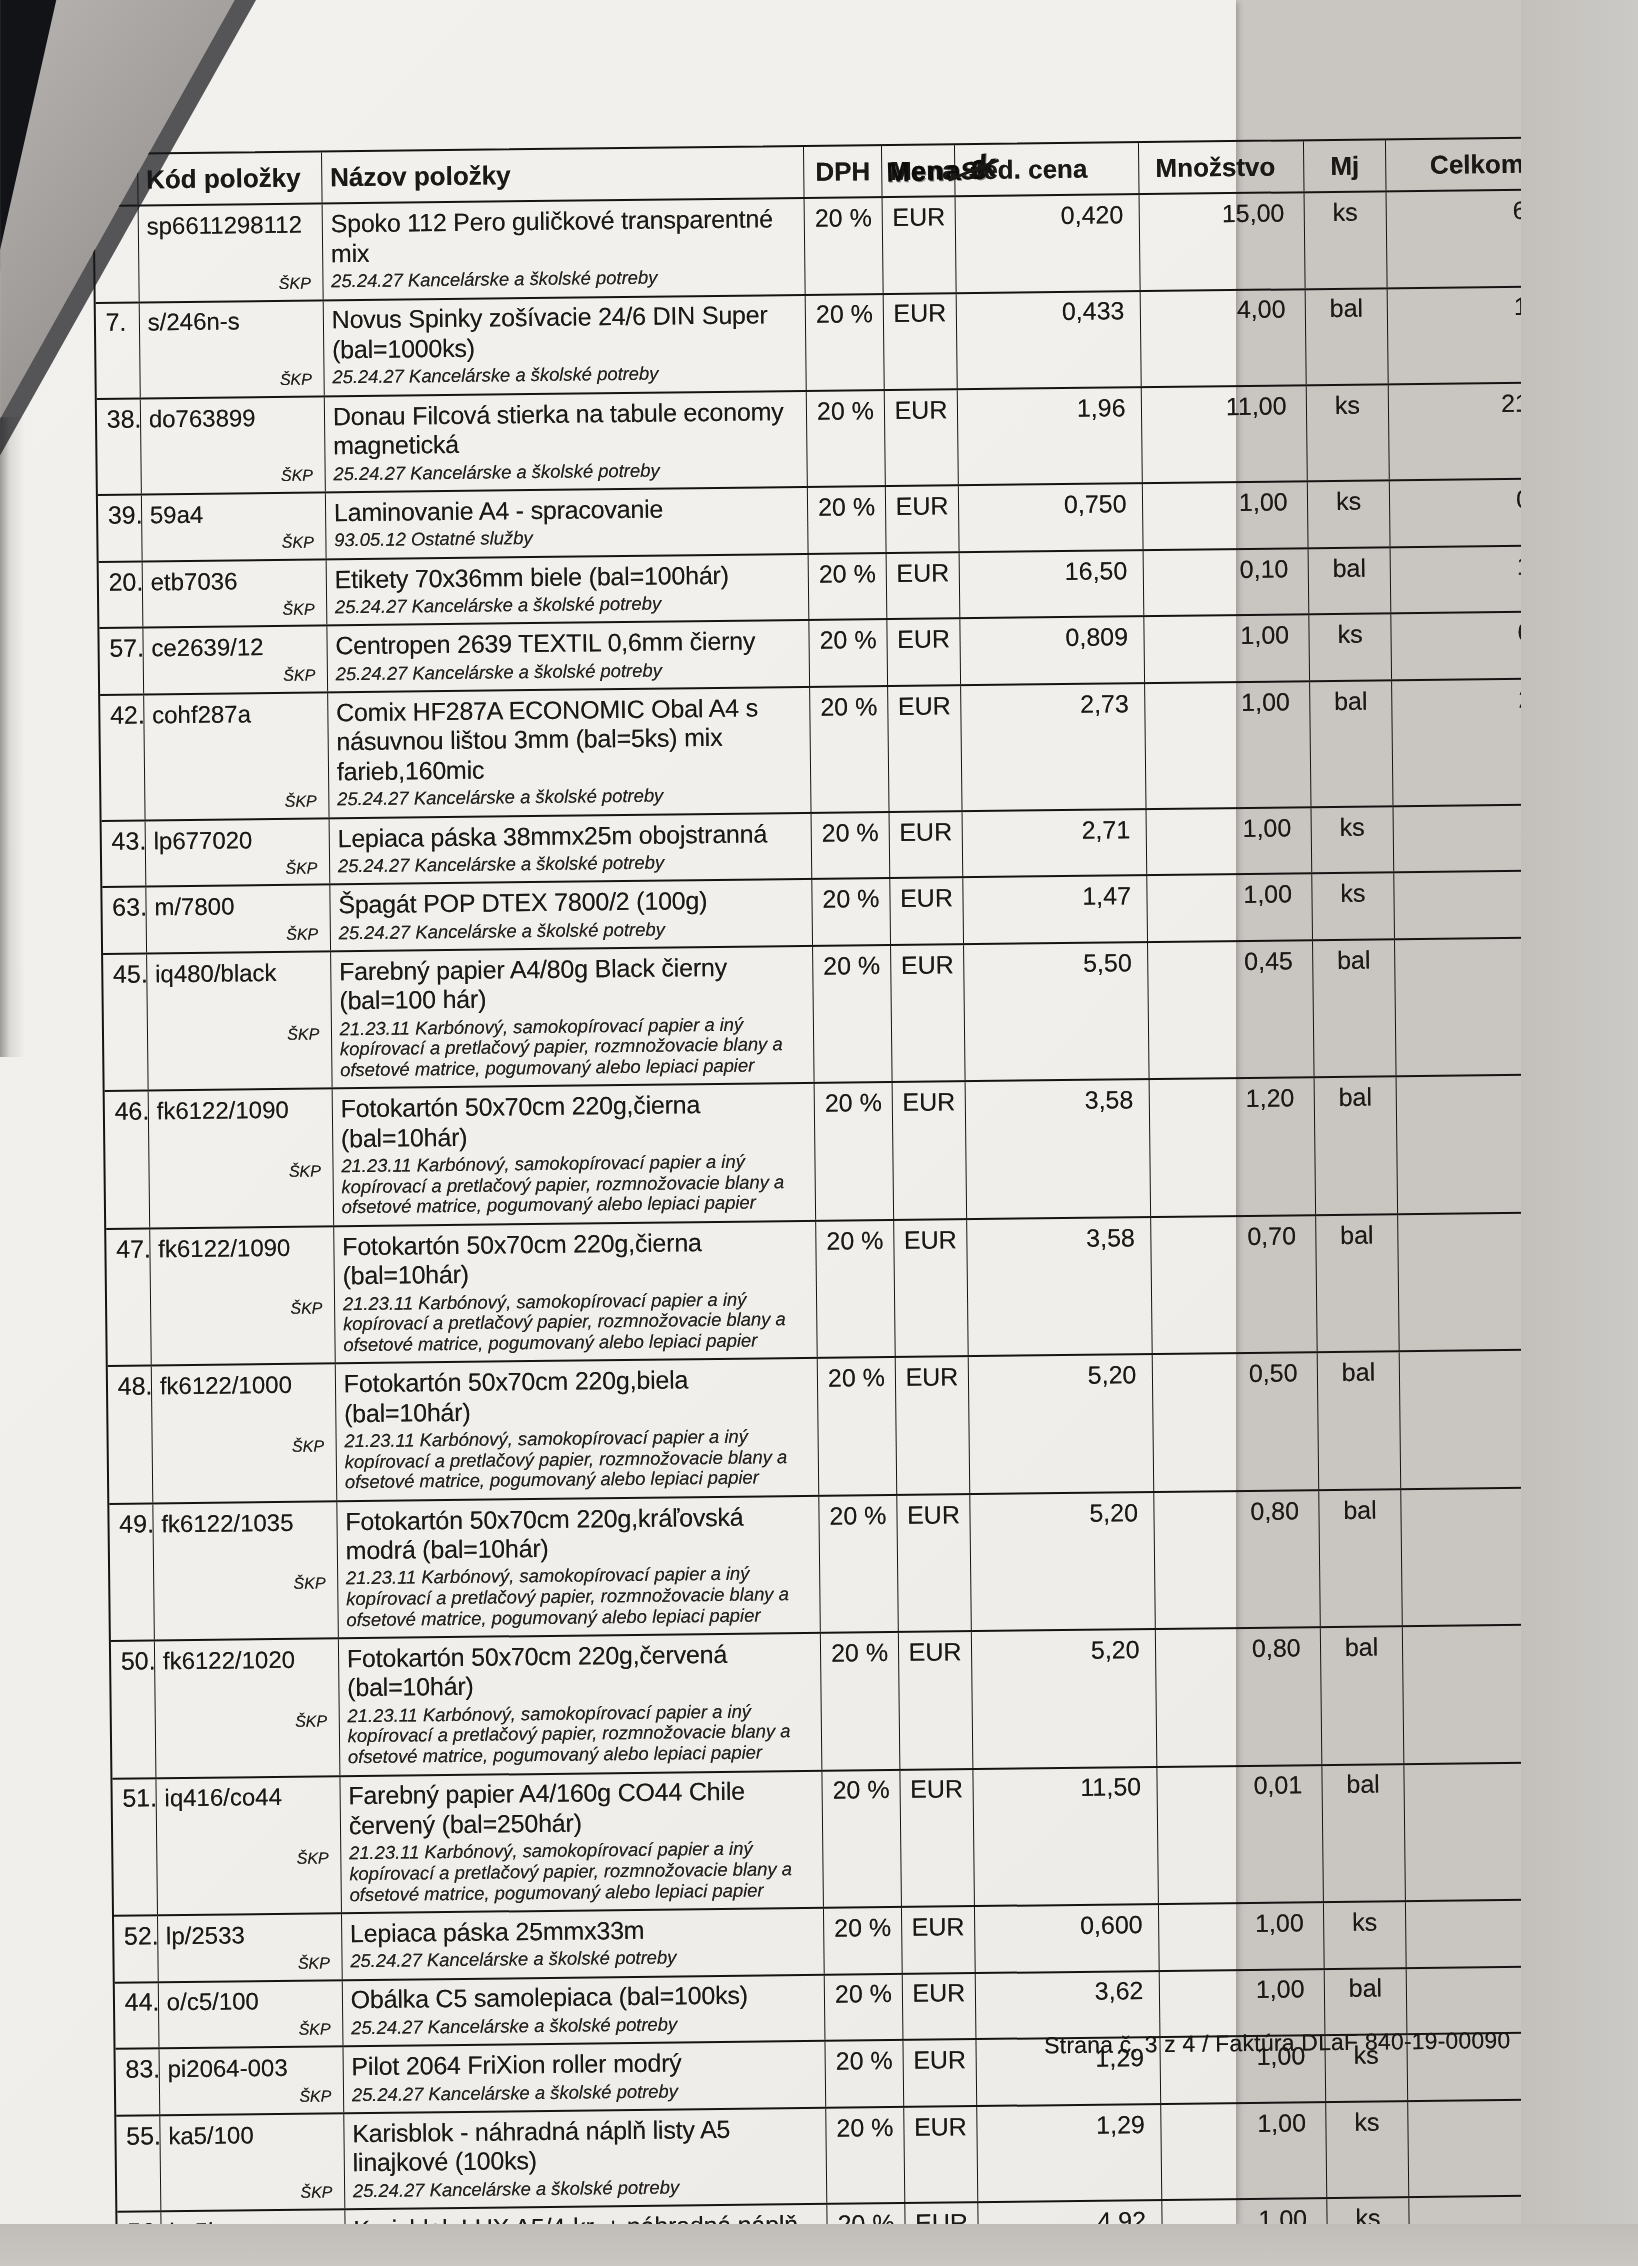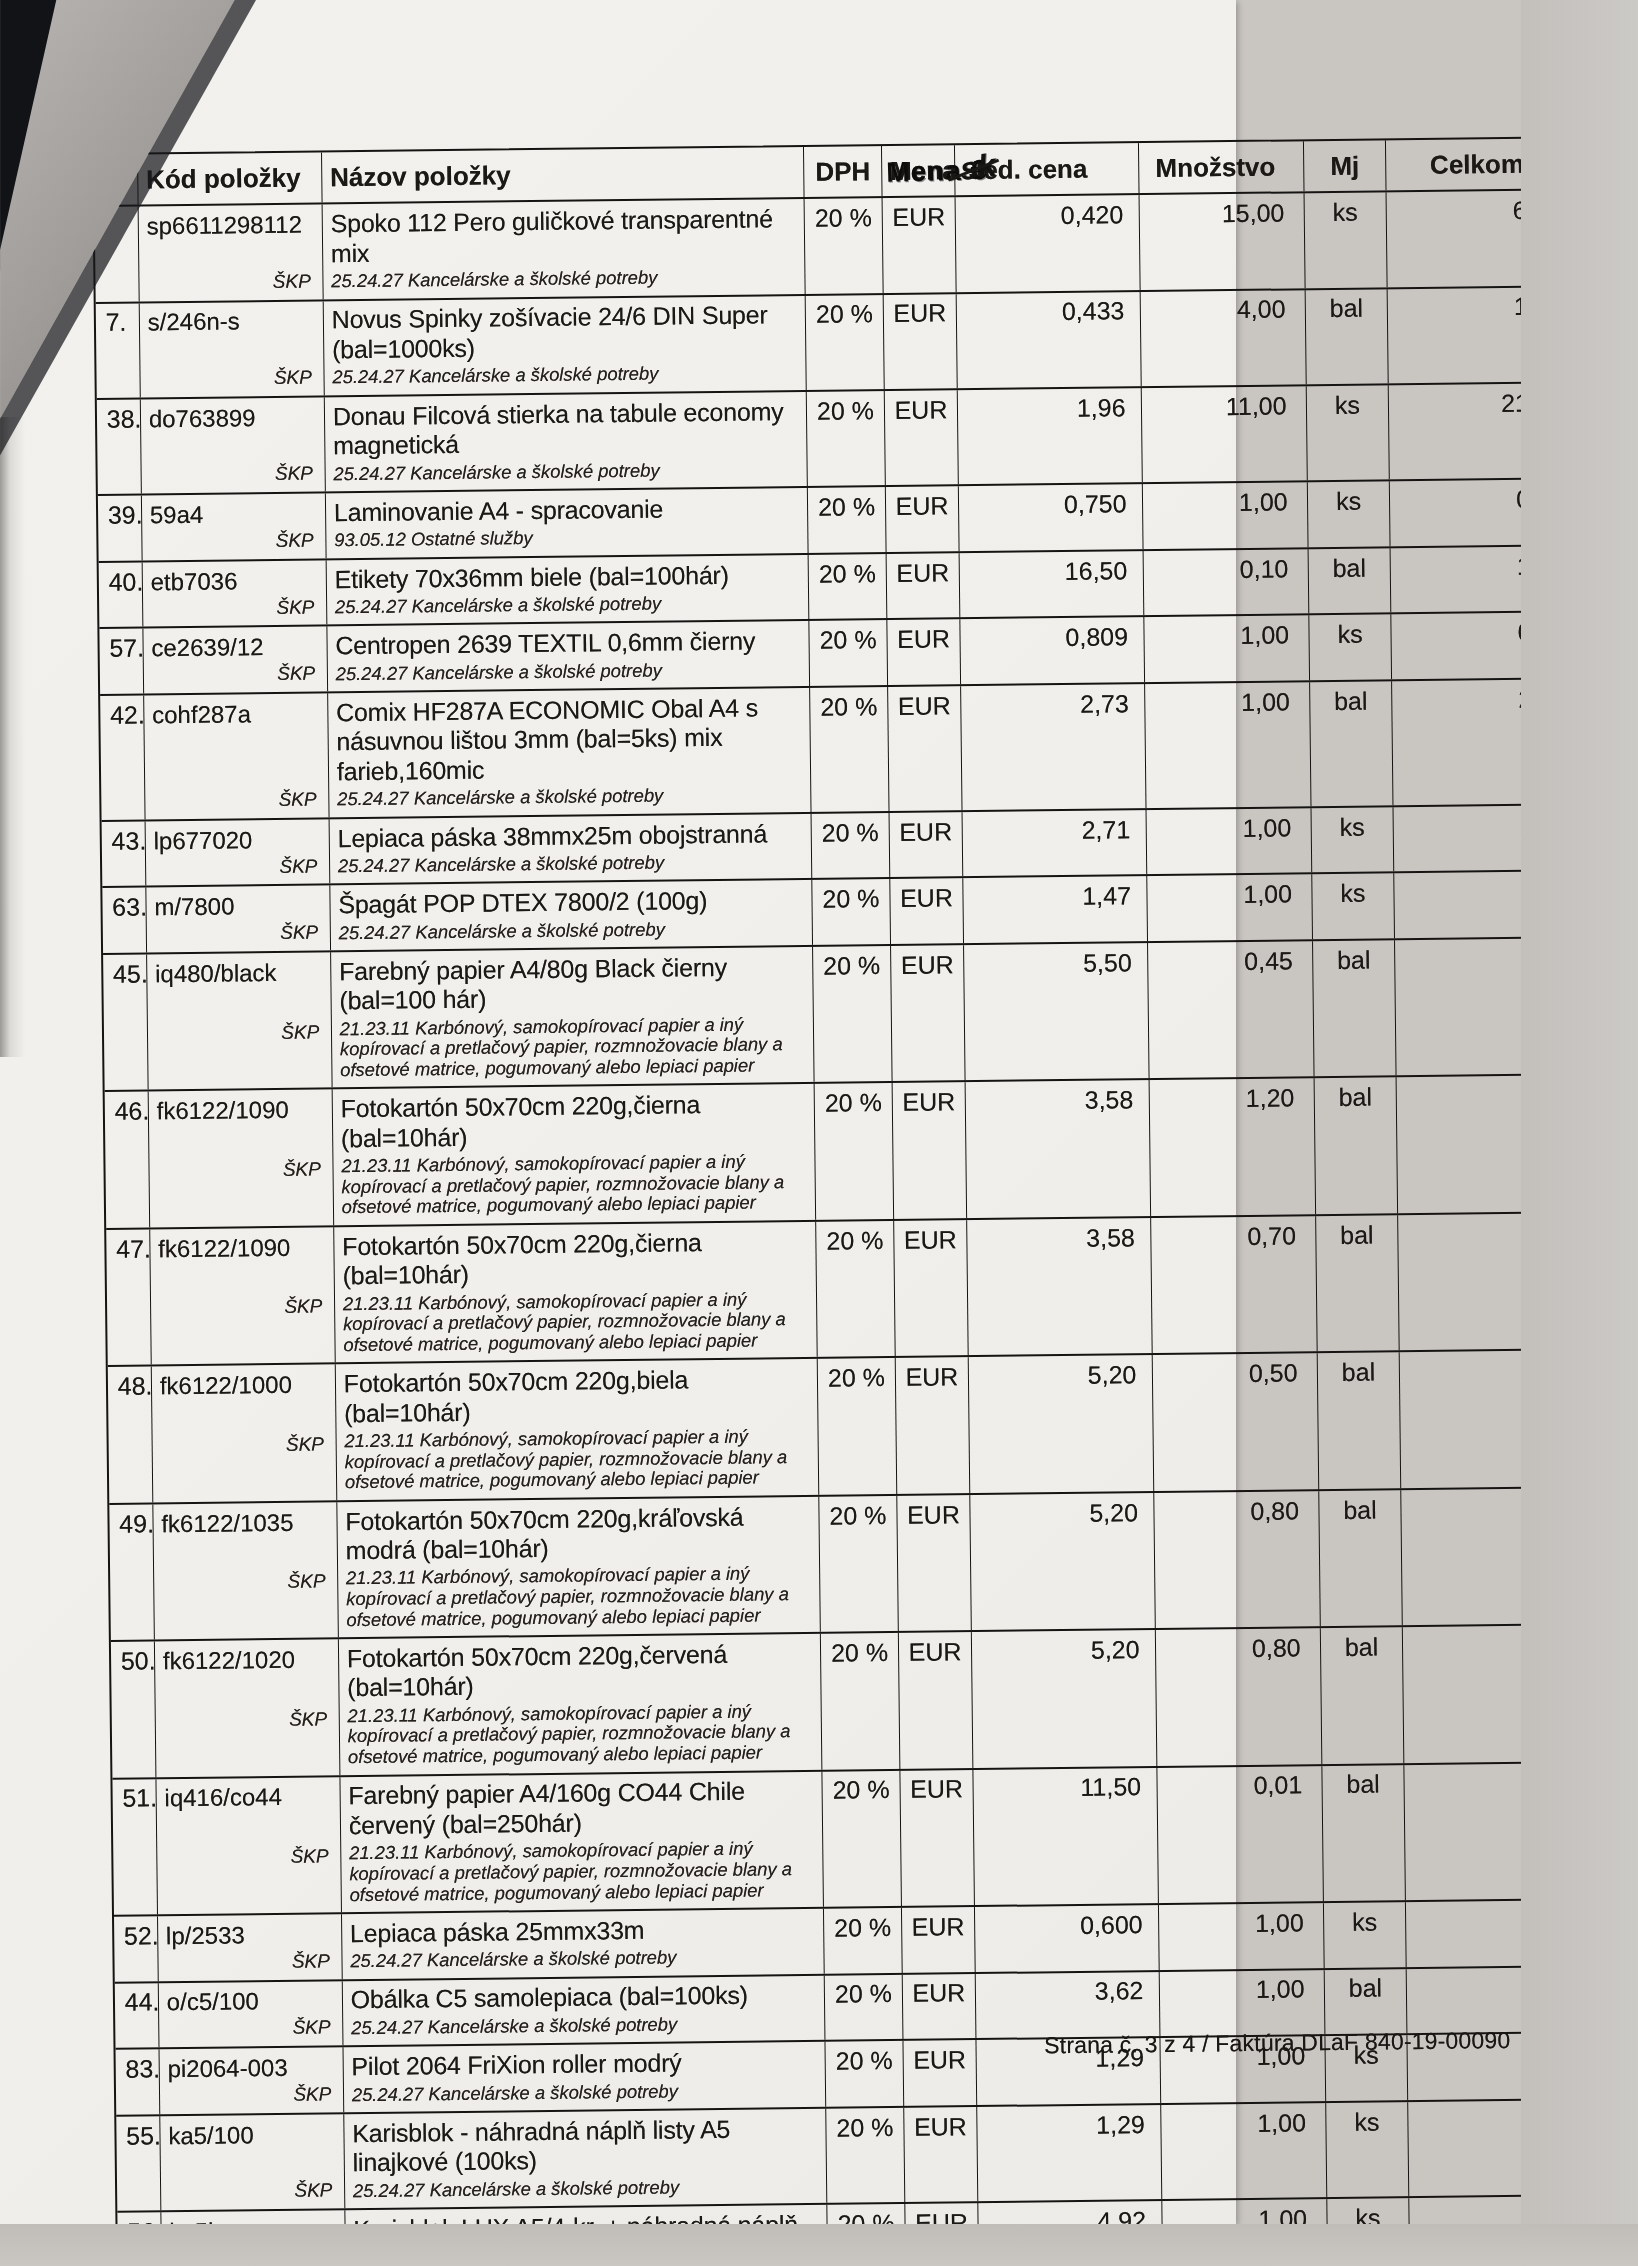--- a/index.html
+++ b/index.html
@@ -26,21 +26,21 @@
   .t-row{display:grid;grid-template-columns:44px 184px 482px 78px 73px 184px 165px 82px 196px;border-top:2.9px solid #161412;}
   .t-row:first-child{border-top:none;}
   .cell{border-right:1.9px solid #161412;position:relative;padding:4.9px 7.8px 6.8px 7.8px;font-size:25px;}
   .cell:last-child{border-right:none;}
   .head .cell{font-weight:bold;font-size:26px;padding-top:9.7px;padding-bottom:9.7px;}
   .head{min-height:33px;}
 
   .c-num{padding-left:9.7px;}
   .c-code{display:flex;flex-direction:column;justify-content:space-between;font-size:24px;}
   .c-code .code{padding-top:1px;}
-  .skp{align-self:flex-end;font-style:italic;font-size:19px;color:#232019;padding-right:3.9px;}
+  .skp{align-self:flex-end;font-style:italic;font-size:16px;color:#232019;padding-right:3.9px;}
   .note-c .c-code{padding-bottom:5.8px;}
   .note-c .skp{position:relative;top:-39px;}
   .c-name{padding-right:3.9px;}
   .name{font-size:25px;letter-spacing:-0.2px;line-height:1.18;}
   .note{font-style:italic;font-size:18.4px;line-height:1.12;margin-top:2.9px;width:490px;color:#24211c;}
   .c-dph,.c-mena{text-align:center;}
   .c-jed,.c-mnoz,.c-celkom{text-align:right;padding-right:15.5px;}
   .c-mnoz{padding-right:19.4px;}
   .c-celkom{padding-right:21.3px;}
   .c-mj{text-align:center;}
@@ -142,21 +142,21 @@
             <div class="note">93.05.12 Ostatné služby</div>
           </div>
           <div class="cell c-dph">20 %</div>
           <div class="cell c-mena">EUR</div>
           <div class="cell c-jed">0,750</div>
           <div class="cell c-mnoz">1,00</div>
           <div class="cell c-mj">ks</div>
           <div class="cell c-celkom">0,75</div>
         </div>
         <div class="t-row rowmin">
-          <div class="cell c-num">40.</div>
+          <div class="cell c-num">20.</div>
           <div class="cell c-code">
             <span class="code">etb7036</span>
             <span class="skp">ŠKP</span>
           </div>
           <div class="cell c-name">
             <div class="name">Etikety 70x36mm biele (bal=100hár)</div>
             <div class="note">25.24.27 Kancelárske a školské potreby</div>
           </div>
           <div class="cell c-dph">20 %</div>
           <div class="cell c-mena">EUR</div>

